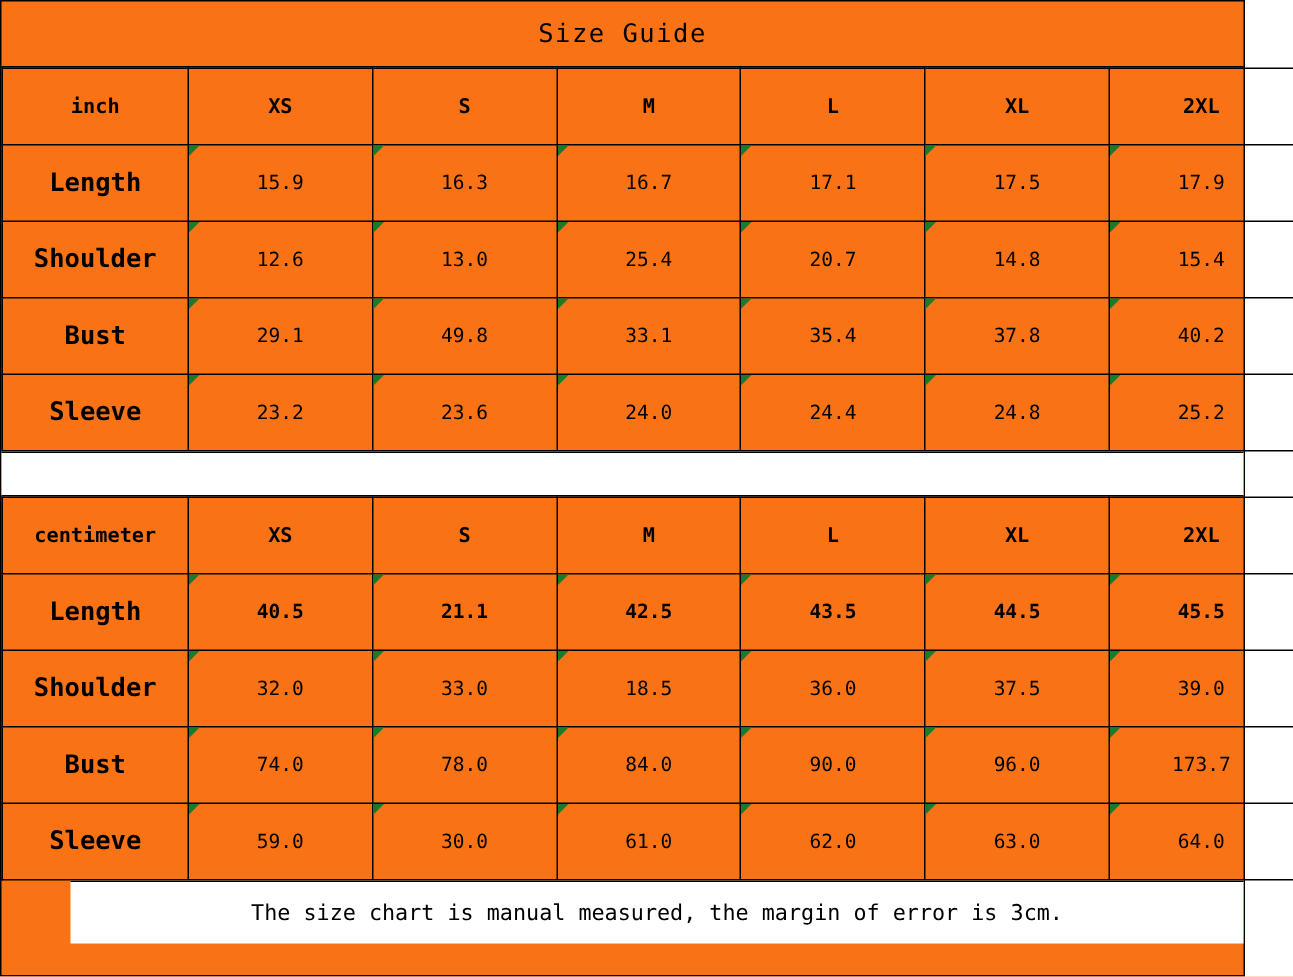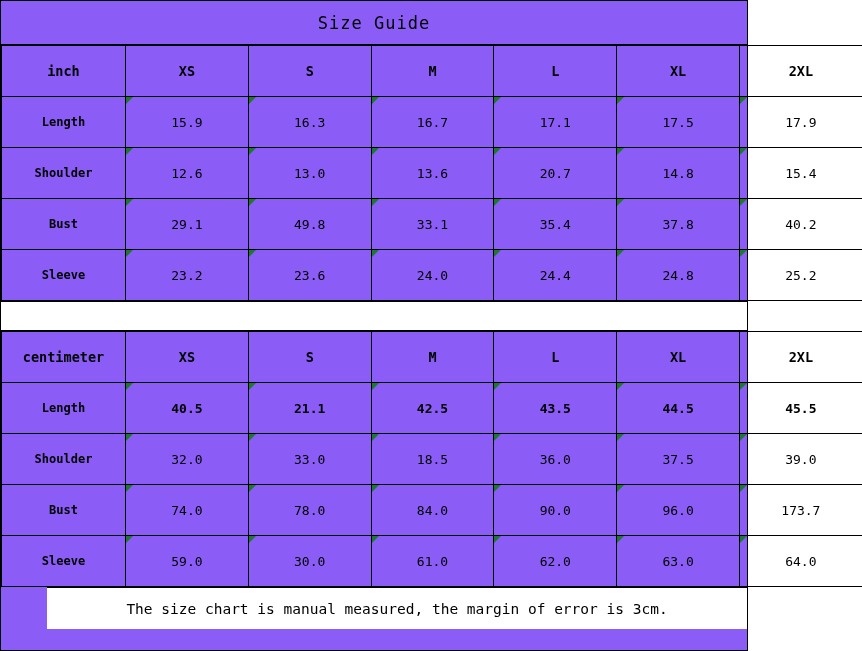--- a/index.html
+++ b/index.html
@@ -8,26 +8,26 @@
     background: #ffffff;
   }
   body {
     width: 862px;
     height: 651px;
     font-family: "DejaVu Sans Mono", monospace;
     color: #000000;
     overflow: hidden;
   }
   .page {
-    width: 748px;
+    width: 830px;
     height: 651px;
     position: relative;
     box-sizing: border-box;
     border: 1px solid #000000;
-    background: #8b5cf6;
+    background: #f97316;
   }
   .title {
     height: 44px;
     line-height: 44px;
     text-align: center;
     font-size: 17px;
     font-family: "DejaVu Sans Mono", monospace;
     letter-spacing: 1px;
     color: #000000;
     border-bottom: 1px solid #000000;
@@ -47,21 +47,21 @@
     font-family: "DejaVu Sans Mono", monospace;
     position: relative;
     padding: 0;
   }
   table.size-table th {
     font-weight: bold;
     font-size: 13.5px;
   }
   table.size-table td.rowhead {
     font-weight: bold;
-    font-size: 12px;
+    font-size: 17px;
   }
   table.size-table td.bold-val {
     font-weight: bold;
   }
   
   col.c0 { width: 124px; }
   col.cn { width: 122.8px; }
 
   
   .mark::before {
@@ -132,21 +132,21 @@
           <td class="mark">16.3</td>
           <td class="mark">16.7</td>
           <td class="mark">17.1</td>
           <td class="mark">17.5</td>
           <td class="mark">17.9</td>
         </tr>
         <tr>
           <td class="rowhead">Shoulder</td>
           <td class="mark">12.6</td>
           <td class="mark">13.0</td>
-          <td class="mark">13.6</td>
+          <td class="mark">25.4</td>
           <td class="mark">20.7</td>
           <td class="mark">14.8</td>
           <td class="mark">15.4</td>
         </tr>
         <tr>
           <td class="rowhead">Bust</td>
           <td class="mark">29.1</td>
           <td class="mark">49.8</td>
           <td class="mark">33.1</td>
           <td class="mark">35.4</td>

